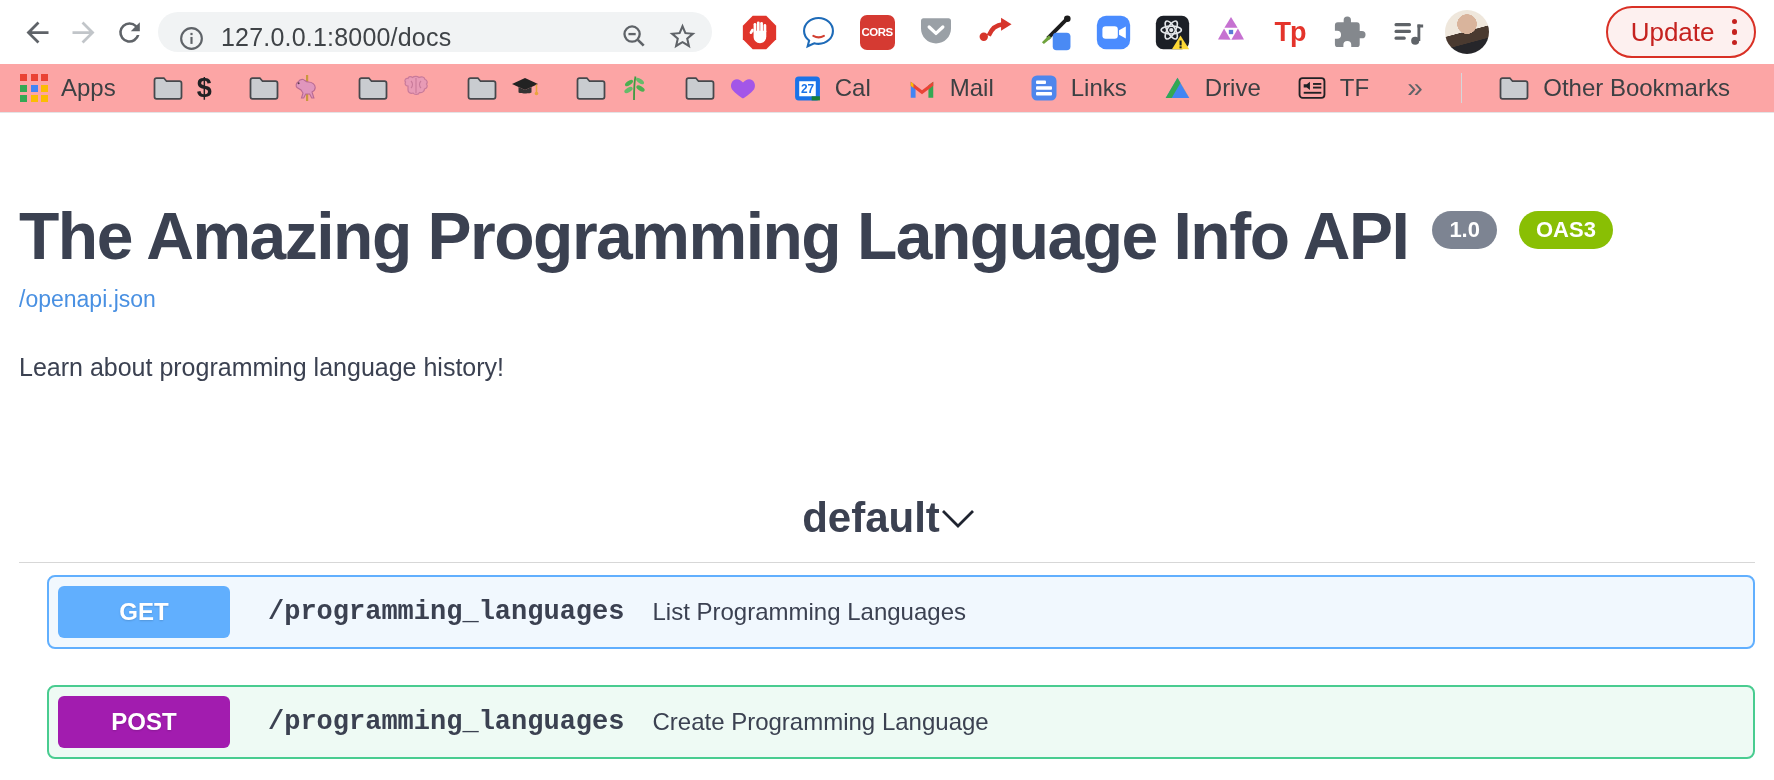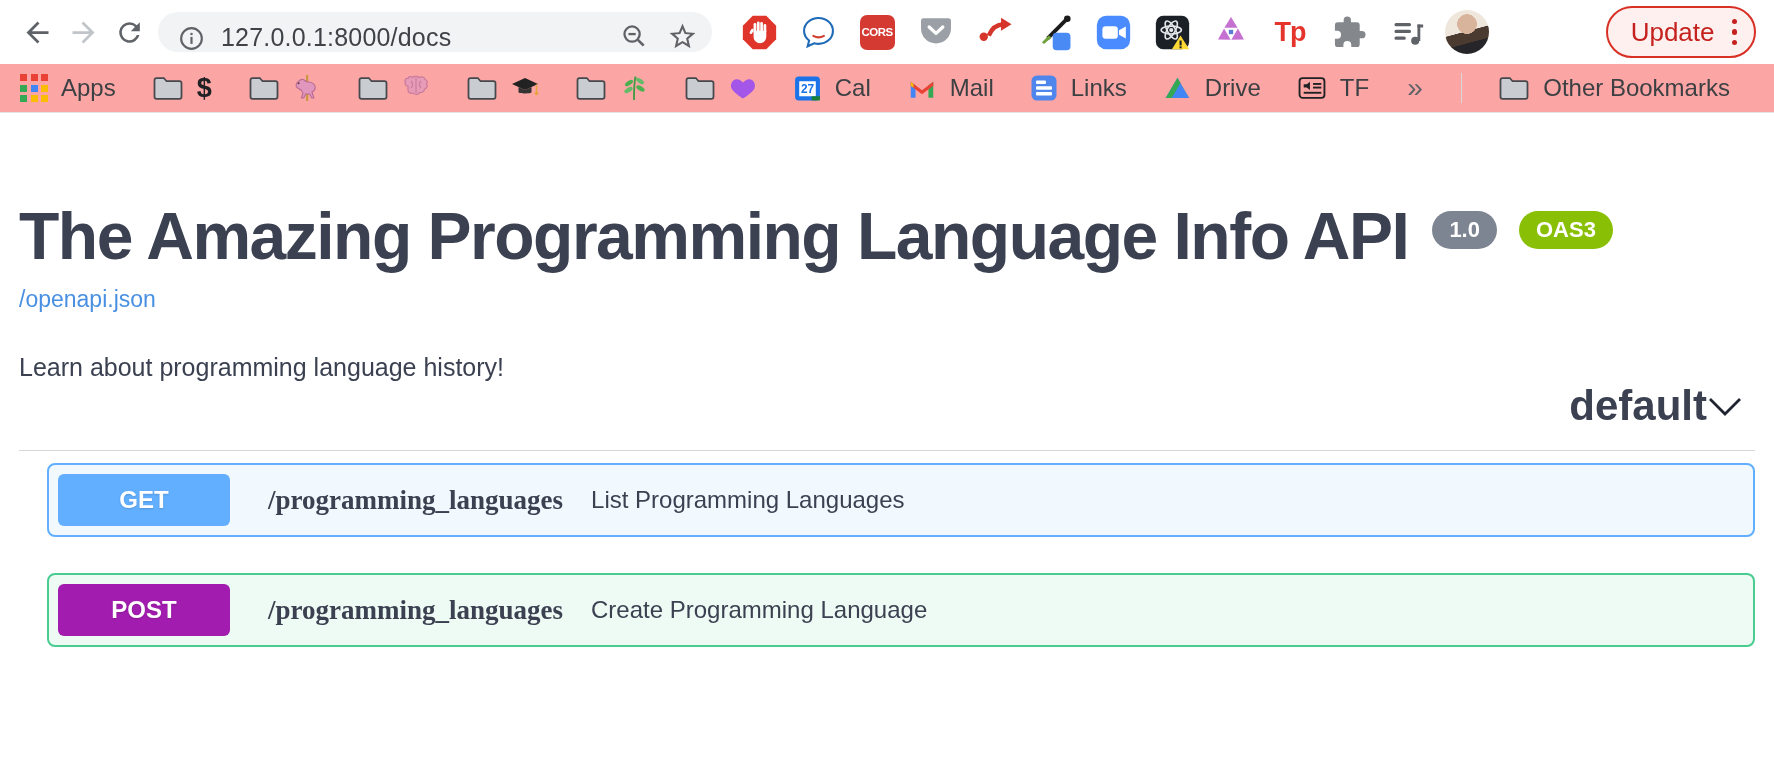--- a/index.html
+++ b/index.html
@@ -36,26 +36,26 @@
   
   .page{padding:90px 19px 0;}
   .title-row{display:flex;align-items:flex-start;}
   h1.api-title{margin:0;font-size:66px;font-weight:bold;color:#3b4151;letter-spacing:-1.5px;line-height:1.02;white-space:nowrap;}
   .badges{display:flex;gap:22px;margin:8px 0 0 24px;}
   .pill-badge{color:#fff;font-weight:bold;font-size:22px;padding:8px 17px;border-radius:21px;line-height:1;}
   .pill-badge.version{background:#7d8492;}
   .pill-badge.oas{background:#89bf04;}
   .spec-link{display:inline-block;margin-top:16px;font-size:23px;color:#4990e2;text-decoration:none;}
   .description{margin-top:40px;font-size:25px;color:#3b4151;}
-  .section-header{display:flex;align-items:center;justify-content:flex-end;padding:0 12px 20px 16px;border-bottom:1px solid #d7d7d7;cursor:pointer;}
+  .section-header{margin-top:112px;display:flex;align-items:center;justify-content:center;padding:0 12px 20px 16px;border-bottom:1px solid #d7d7d7;cursor:pointer;}
   .section-title{font-size:42px;font-weight:bold;color:#3b4151;}
   .endpoint{height:70px;border:2px solid;border-radius:8px;display:flex;align-items:center;padding:0 16px 0 9px;margin-top:36px;cursor:pointer;margin-left:28px;}
   .endpoint.first{margin-top:12px;}
   .method{min-width:172px;height:52px;border-radius:6px;color:#fff;font-weight:bold;font-size:24px;display:flex;align-items:center;justify-content:center;text-shadow:0 1px 2px rgba(0,0,0,.15);flex:0 0 auto;}
-  .path{font-family:Liberation Serif, serif;font-weight:bold;font-size:27px;color:#3b4151;margin-left:38px;}
+  .path{font-family:Liberation Mono, monospace;font-weight:bold;font-size:27px;color:#3b4151;margin-left:38px;}
   .summary{font-size:24px;color:#3b4151;margin-left:28px;}
 </style>
 </head>
 <body>
 
 <div class="toolbar">
   <div class="nav-btn">
     <svg width="33" height="33" viewBox="0 0 24 24">
         <path d="M20 11H7.83l5.59-5.59L12 4l-8 8 8 8 1.41-1.41L7.83 13H20v-2z" fill="#5f6368"></path>
       </svg>

